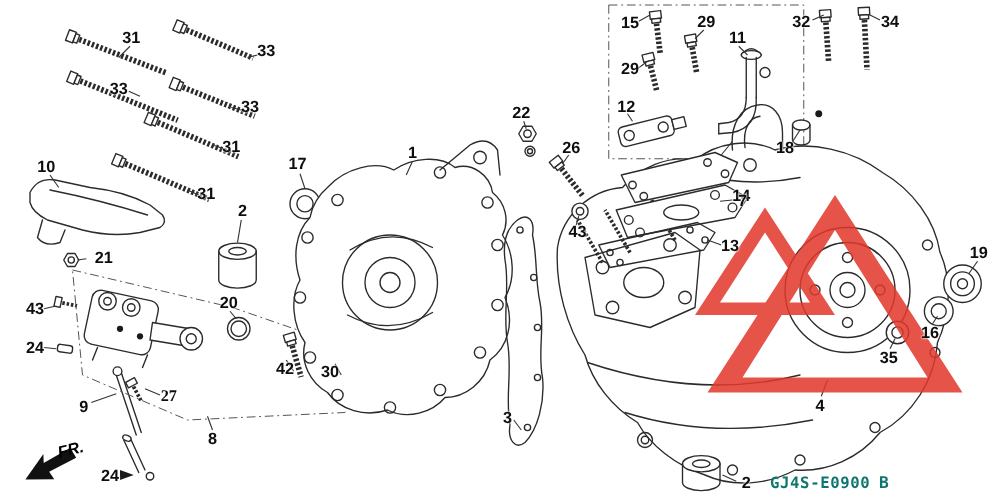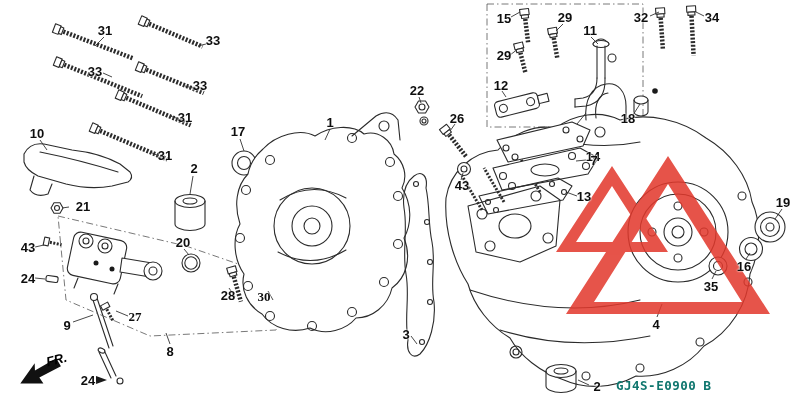--- a/index.html
+++ b/index.html
@@ -380,22 +380,22 @@
       <div class="callout" style="left: 200px; top: 85px;">33</div>
       <div class="callout" style="left: 185px; top: 117px;">31</div>
       <div class="callout" style="left: 165px; top: 155px;">31</div>
       <div class="callout" style="left: 37px; top: 133px;">10</div>
       <div class="callout" style="left: 238px; top: 131px; text-align: center;">17</div>
       <div class="callout" style="left: 194px; top: 168px;">2</div>
       <div class="callout" style="left: 83px; top: 206px;">21</div>
       <div class="callout" style="left: 28px; top: 247px;">43</div>
       <div class="callout" style="left: 28px; top: 278px;">24</div>
       <div class="callout" style="left: 183px; top: 242px;">20</div>
-      <div class="callout" style="left: 228px; top: 295px;">28</div>
-      <div class="callout" style="left: 264px; top: 297px; font-family: Liberation Serif, serif;">30</div>
+      <div class="callout" style="left: 228px; top: 295px;">42</div>
+      <div class="callout" style="left: 264px; top: 297px;">30</div>
       <div class="callout" style="left: 67px; top: 325px;">9</div>
       <div class="callout" style="left: 135px; top: 317px; font-family: Liberation Serif, serif;">27</div>
       <div class="callout" style="left: 170px; top: 351px;">8</div>
       <div class="callout" style="left: 88px; top: 380px;">24</div>
       <div class="callout" style="left: 330px; top: 122px;">1</div>
       <div class="callout" style="left: 417px; top: 90px;">22</div>
       <div class="callout" style="left: 457px; top: 118px;">26</div>
       <div class="callout" style="left: 462px; top: 185px;">43</div>
       <div class="callout" style="left: 406px; top: 334px;">3</div>
       <div class="callout" style="left: 504px; top: 18px;">15</div>

